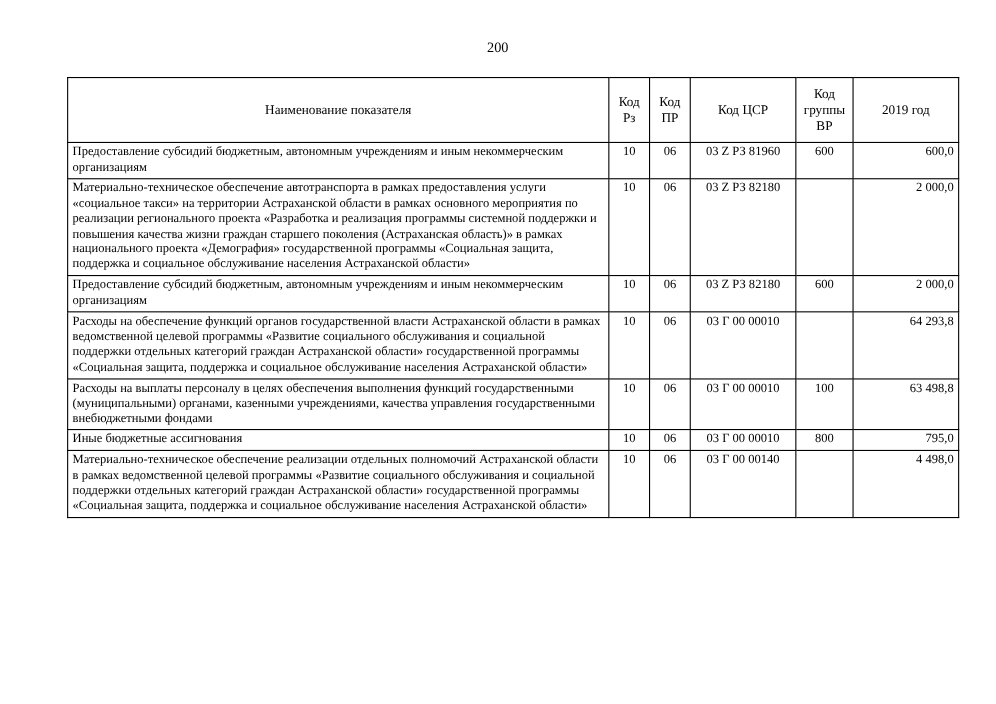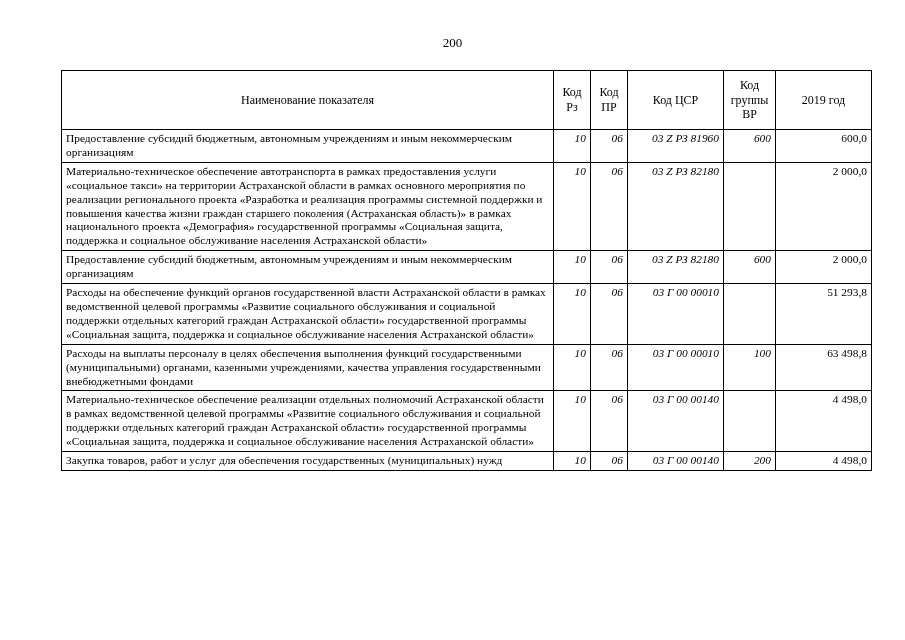--- a/index.html
+++ b/index.html
@@ -58,23 +58,22 @@
   }
   .col-name   { width: 492px; }
   .col-rz     { width: 37px; }
   .col-pr     { width: 37px; }
   .col-csr    { width: 96px; }
   .col-vr     { width: 52px; }
   .col-year   { width: 96px; }
 
   td.c-name { text-align: left; margin-top: 46px; }
   td.c-rz, td.c-pr, td.c-csr, td.c-vr {
-    text-align: right;
+    text-align: center;
     vertical-align: middle;
-    font-style: italic;
   }
   td.c-year {
     text-align: right;
     vertical-align: middle;
     padding-right: 6px;
     margin-top: 12px;
   }
   
   td.c-name { vertical-align: top; }
 </style>
@@ -129,43 +128,43 @@
           <td class="c-csr">03 Z РЗ 82180</td>
           <td class="c-vr">600</td>
           <td class="c-year">2 000,0</td>
         </tr>
         <tr>
           <td class="c-name">Расходы на обеспечение функций органов государственной власти Астраханской области в рамках ведомственной целевой программы «Развитие социального обслуживания и социальной поддержки отдельных категорий граждан Астраханской области» государственной программы «Социальная защита, поддержка и социальное обслуживание населения Астраханской области»</td>
           <td class="c-rz">10</td>
           <td class="c-pr">06</td>
           <td class="c-csr">03 Г 00 00010</td>
           <td class="c-vr"></td>
-          <td class="c-year">51 293,8</td>
+          <td class="c-year">64 293,8</td>
         </tr>
         <tr>
           <td class="c-name">Расходы на выплаты персоналу в целях обеспечения выполнения функций государственными (муниципальными) органами, казенными учреждениями, качества управления государственными внебюджетными фондами</td>
           <td class="c-rz">10</td>
           <td class="c-pr">06</td>
           <td class="c-csr">03 Г 00 00010</td>
           <td class="c-vr">100</td>
           <td class="c-year">63 498,8</td>
         </tr>
         <tr>
+          <td class="c-name">Иные бюджетные ассигнования</td>
+          <td class="c-rz">10</td>
+          <td class="c-pr">06</td>
+          <td class="c-csr">03 Г 00 00010</td>
+          <td class="c-vr">800</td>
+          <td class="c-year">795,0</td>
+        </tr>
+        <tr>
           <td class="c-name">Материально-техническое обеспечение реализации отдельных полномочий Астраханской области в рамках ведомственной целевой программы «Развитие социального обслуживания и социальной поддержки отдельных категорий граждан Астраханской области» государственной программы «Социальная защита, поддержка и социальное обслуживание населения Астраханской области»</td>
           <td class="c-rz">10</td>
           <td class="c-pr">06</td>
           <td class="c-csr">03 Г 00 00140</td>
           <td class="c-vr"></td>
-          <td class="c-year">4 498,0</td>
-        </tr>
-        <tr>
-          <td class="c-name">Закупка товаров, работ и услуг для обеспечения государственных (муниципальных) нужд</td>
-          <td class="c-rz">10</td>
-          <td class="c-pr">06</td>
-          <td class="c-csr">03 Г 00 00140</td>
-          <td class="c-vr">200</td>
           <td class="c-year">4 498,0</td>
         </tr>
       </tbody>
     </table>
   </div>
 
 </div>
 
 </body></html>

